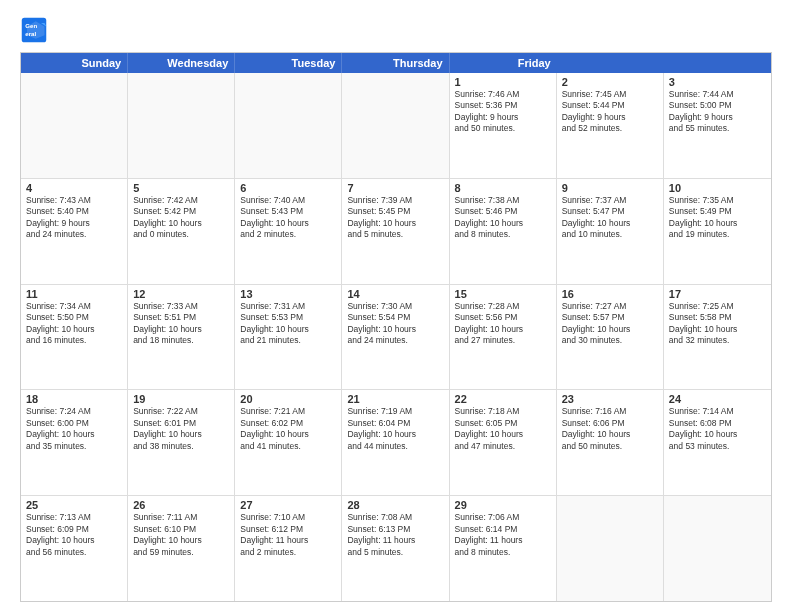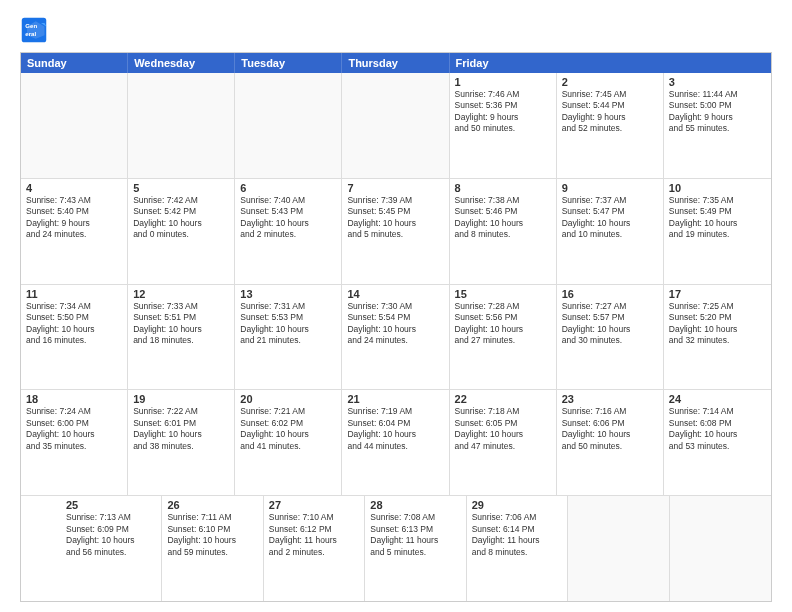--- a/index.html
+++ b/index.html
@@ -62,35 +62,35 @@
       display: grid;
       grid-template-columns: repeat(7, 1fr);
       background: #3266CC;
     }
     .cal-header-cell {
       color: #fff;
       font-size: 11px;
       font-weight: bold;
       padding: 4px 6px;
       border-right: 1px solid #5580d4;
-      text-align: left;
+      text-align: right;
     }
     .cal-header-cell:last-child { border-right: none; }
     .cal-body {
       flex: 1;
       display: flex;
       flex-direction: column;
     }
     .cal-week {
       display: grid;
       grid-template-columns: repeat(7, 1fr);
       flex: 1;
       border-bottom: 1px solid #ddd;
     }
-    .cal-week:last-child { border-bottom: none; margin-left: 40px; }
+    .cal-week:last-child { border-bottom: none; }
     .cal-cell {
       border-right: 1px solid #ddd;
       padding: 3px 5px;
       font-size: 9px;
       color: #333;
       vertical-align: top;
       min-height: 0;
     }
     .cal-cell:last-child { border-right: none; }
     .cal-cell.empty { background: #f9f9f9; }
@@ -153,21 +153,21 @@
           </div>
           <div class="cal-cell">
             <div class="day-num">2</div>
             <div class="cell-line">Sunrise: 7:45 AM</div>
             <div class="cell-line">Sunset: 5:44 PM</div>
             <div class="cell-line">Daylight: 9 hours</div>
             <div class="cell-line">and 52 minutes.</div>
           </div>
           <div class="cal-cell">
             <div class="day-num">3</div>
-            <div class="cell-line">Sunrise: 11:44 AM</div>
+            <div class="cell-line">Sunrise: 7:44 AM</div>
             <div class="cell-line">Sunset: 5:00 PM</div>
             <div class="cell-line">Daylight: 9 hours</div>
             <div class="cell-line">and 55 minutes.</div>
           </div>
         </div>
         <div class="cal-week">
           <div class="cal-cell">
             <div class="day-num">4</div>
             <div class="cell-line">Sunrise: 7:43 AM</div>
             <div class="cell-line">Sunset: 5:40 PM</div>
@@ -256,21 +256,21 @@
           <div class="cal-cell">
             <div class="day-num">16</div>
             <div class="cell-line">Sunrise: 7:27 AM</div>
             <div class="cell-line">Sunset: 5:57 PM</div>
             <div class="cell-line">Daylight: 10 hours</div>
             <div class="cell-line">and 30 minutes.</div>
           </div>
           <div class="cal-cell">
             <div class="day-num">17</div>
             <div class="cell-line">Sunrise: 7:25 AM</div>
-            <div class="cell-line">Sunset: 5:20 PM</div>
+            <div class="cell-line">Sunset: 5:58 PM</div>
             <div class="cell-line">Daylight: 10 hours</div>
             <div class="cell-line">and 32 minutes.</div>
           </div>
         </div>
         <div class="cal-week">
           <div class="cal-cell">
             <div class="day-num">18</div>
             <div class="cell-line">Sunrise: 7:24 AM</div>
             <div class="cell-line">Sunset: 6:00 PM</div>
             <div class="cell-line">Daylight: 10 hours</div>

